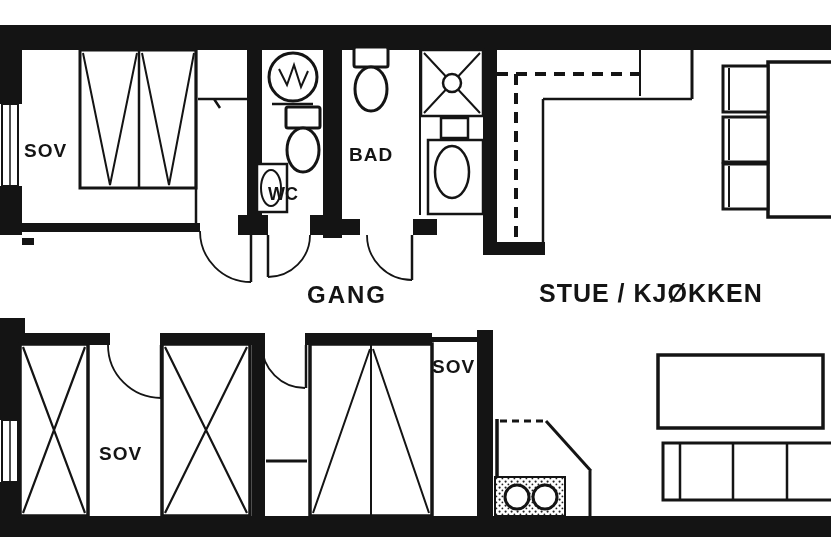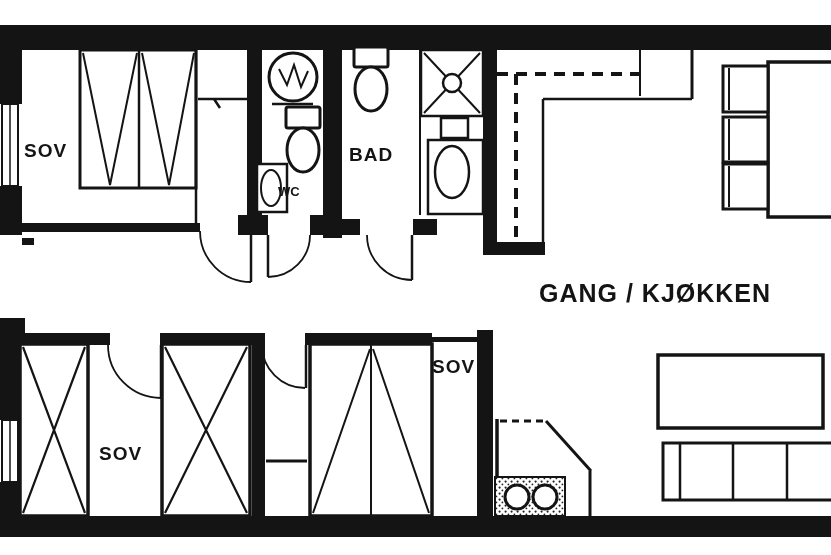--- a/index.html
+++ b/index.html
@@ -119,18 +119,19 @@
   <path class="l" d="M310,235 A42,42 0 0 1 268,277" stroke-width="1.8"></path>
   <path class="l" d="M412,235 V280" stroke-width="2.5"></path>
   <path class="l" d="M367,235 A45,45 0 0 0 412,280" stroke-width="1.8"></path>
   <path class="l" d="M161,345 V398" stroke-width="2.5"></path>
   <path class="l" d="M108,345 A53,53 0 0 0 161,398" stroke-width="1.8"></path>
   <path class="l" d="M306,345 V388" stroke-width="2.5"></path>
   <path class="l" d="M262,345 A43,43 0 0 0 305,388" stroke-width="1.8"></path>
 </svg>
 
   <div class="room-label" style="left:24px;top:141px;font-size:19px;letter-spacing:1px">SOV</div>
-  <div class="room-label" style="left:278px;top:185px;font-size:13px">WC</div>
+  <div class="room-label" style="left:268px;top:185px;font-size:18px">WC</div>
   <div class="room-label" style="left:349px;top:145px;font-size:19px;letter-spacing:1px">BAD</div>
-  <div class="room-label" style="left:539px;top:281px;font-size:25px;letter-spacing:1px">GANG / KJØKKEN</div>
+  <div class="room-label" style="left:307px;top:283px;font-size:24px;letter-spacing:2px">GANG</div>
+  <div class="room-label" style="left:539px;top:281px;font-size:25px;letter-spacing:1px">STUE / KJØKKEN</div>
   <div class="room-label" style="left:99px;top:444px;font-size:19px;letter-spacing:1px">SOV</div>
   <div class="room-label" style="left:432px;top:357px;font-size:19px;letter-spacing:1px">SOV</div>
 </div>
 
 </body></html>

